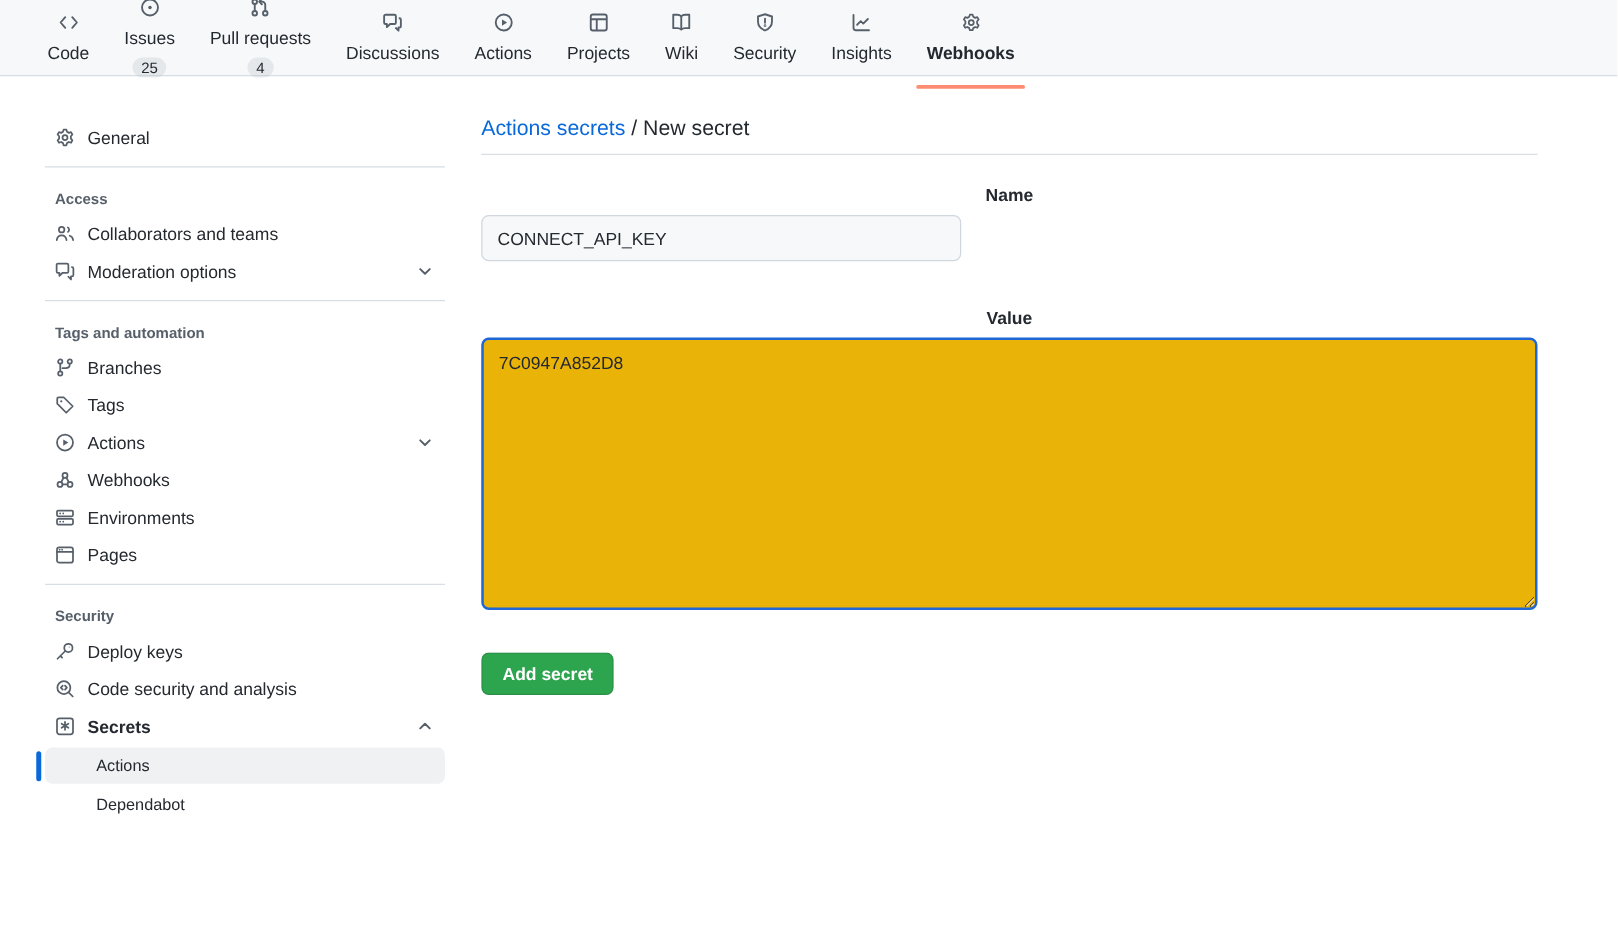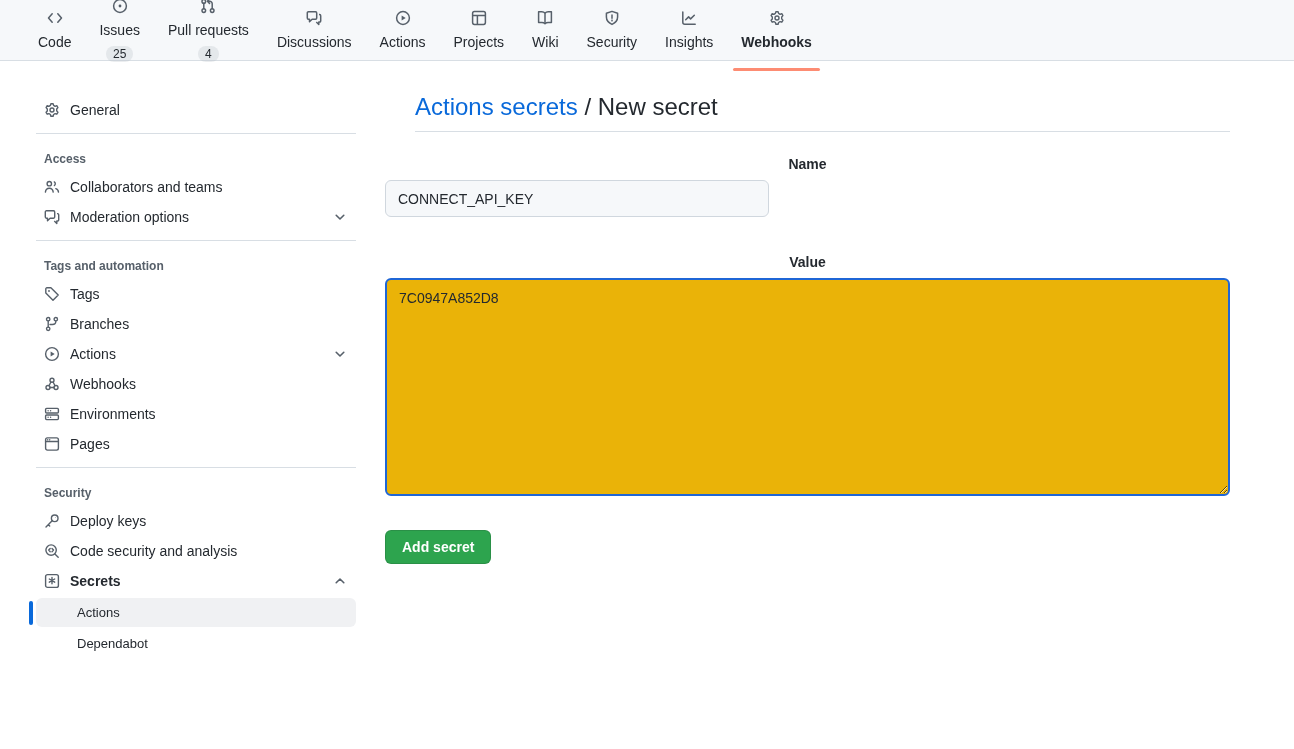--- a/index.html
+++ b/index.html
@@ -31,22 +31,22 @@
   .side-header { font-size:12px; font-weight:700; color:#57606a; padding:10px 8px 6px; }
   .side-sub { padding-left:41px; margin-top:2px; }
   .side-sub.selected { background:#f0f1f3; font-size:13px; }
   .side-sub.selected::before { content:""; position:absolute; left:-7px;
     top:calc(50% - 12px); width:4px; height:24px; border-radius:2px; background:#0969da; }
   .side-item.bold { font-weight:700; }
   .side-sub { font-size:13px; }
 
   
   .main { flex:1; padding:32px 64px 0 29px; }
-  .crumb { font-size:24px; font-weight:400; padding-bottom:10px;
-    border-bottom:1px solid #d8dee4;margin-left:30px; }
+  .crumb { font-size:17px; font-weight:400; padding-bottom:10px;
+    border-bottom:1px solid #d8dee4; }
   .crumb a { color:#0969da; text-decoration:none; cursor:pointer; }
   .crumb .sep { color:#24292f; }
   .field-label { display:block; font-size:14px; font-weight:700; margin-top:24px;text-align:center; }
   .name-input { display:block; margin-top:8px; width:384px; height:37px;
     padding:5px 12px; font-size:14px; color:#24292f; background:#f6f8fa;
     border:1px solid #d0d7de; border-radius:6px; outline:none;
     font-family:"Liberation Sans","DejaVu Sans",sans-serif; }
   .field-label.value { margin-top:37px; }
   .value-textarea { display:block; margin-top:8px; width:100%; height:218px;
     padding:8px 12px; font-size:14px; color:#24292f; background:#eab308;
@@ -201,37 +201,37 @@
             <path d="M4.2 6.3 8 10l3.8-3.7"></path>
           </svg>
         </span>
   </div>
 
   <div class="side-divider"></div>
   <div class="side-header">Tags and automation</div>
 
   <div class="side-item">
     <span class="icon">
-          <svg width="16" height="16" viewBox="0 0 16 16" fill="none" stroke="currentColor" stroke-width="1.4" stroke-linejoin="round">
-            <path d="M1.8 6.9v-4c0-.6.5-1.1 1.1-1.1h4L14.2 9 9 14.2Z"></path>
-            <circle cx="5" cy="5" r=".9" fill="currentColor" stroke="none"></circle>
-          </svg>
-        </span>
-    <span>Tags</span>
-  </div>
-  <div class="side-item">
-    <span class="icon">
           <svg width="16" height="16" viewBox="0 0 16 16" fill="none" stroke="currentColor" stroke-width="1.4" stroke-linecap="round">
             <circle cx="4.2" cy="3.2" r="1.7"></circle>
             <circle cx="4.2" cy="12.8" r="1.7"></circle>
             <circle cx="11.8" cy="3.2" r="1.7"></circle>
             <path d="M4.2 4.9v6.2M11.8 4.9v.7c0 1.9-1.6 2.9-3.4 2.9H6"></path>
           </svg>
         </span>
     <span>Branches</span>
+  </div>
+  <div class="side-item">
+    <span class="icon">
+          <svg width="16" height="16" viewBox="0 0 16 16" fill="none" stroke="currentColor" stroke-width="1.4" stroke-linejoin="round">
+            <path d="M1.8 6.9v-4c0-.6.5-1.1 1.1-1.1h4L14.2 9 9 14.2Z"></path>
+            <circle cx="5" cy="5" r=".9" fill="currentColor" stroke="none"></circle>
+          </svg>
+        </span>
+    <span>Tags</span>
   </div>
   <div class="side-item">
     <span class="icon">
           <svg width="16" height="16" viewBox="0 0 16 16" fill="none" stroke="currentColor" stroke-width="1.4">
             <circle cx="8" cy="8" r="6.4"></circle>
             <path d="M6.6 5.5v5l4.1-2.5Z" fill="currentColor" stroke="none"></path>
           </svg>
         </span>
     <span class="grow">Actions</span>
     <span class="chev">

